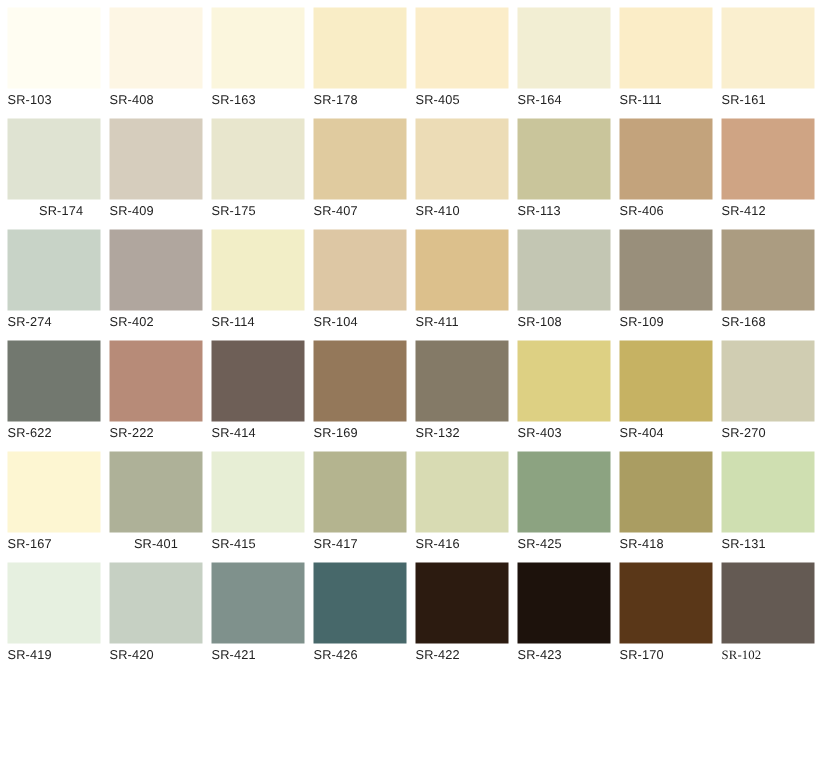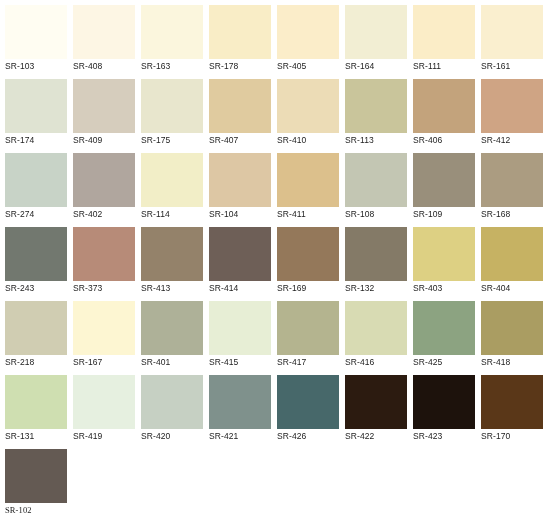--- a/index.html
+++ b/index.html
@@ -79,21 +79,21 @@
     <div class="swatch-cell">
       <span class="swatch-chip" style="background-color: rgb(251, 237, 199);"></span>
       <span class="swatch-label" style="color: rgb(34, 34, 34);">SR-111</span>
     </div>
     <div class="swatch-cell">
       <span class="swatch-chip" style="background-color: rgb(250, 239, 207);"></span>
       <span class="swatch-label" style="color: rgb(34, 34, 34);">SR-161</span>
     </div>
     <div class="swatch-cell">
       <span class="swatch-chip" style="background-color: rgb(223, 227, 210);"></span>
-      <span class="swatch-label" style="color: rgb(34, 34, 34);">SR-174</span>
+      <span class="swatch-label" style="color: rgb(34, 34, 34); margin-left: 21px;">SR-174</span>
     </div>
     <div class="swatch-cell">
       <span class="swatch-chip" style="background-color: rgb(214, 205, 189);"></span>
       <span class="swatch-label" style="color: rgb(34, 34, 34);">SR-409</span>
     </div>
     <div class="swatch-cell">
       <span class="swatch-chip" style="background-color: rgb(232, 230, 205);"></span>
       <span class="swatch-label" style="color: rgb(34, 34, 34);">SR-175</span>
     </div>
     <div class="swatch-cell">
@@ -143,29 +143,25 @@
     <div class="swatch-cell">
       <span class="swatch-chip" style="background-color: rgb(153, 143, 123);"></span>
       <span class="swatch-label" style="color: rgb(34, 34, 34);">SR-109</span>
     </div>
     <div class="swatch-cell">
       <span class="swatch-chip" style="background-color: rgb(171, 156, 129);"></span>
       <span class="swatch-label" style="color: rgb(34, 34, 34);">SR-168</span>
     </div>
     <div class="swatch-cell">
       <span class="swatch-chip" style="background-color: rgb(114, 120, 111);"></span>
-      <span class="swatch-label" style="color: rgb(34, 34, 34);">SR-243</span>
+      <span class="swatch-label" style="color: rgb(34, 34, 34);">SR-622</span>
     </div>
     <div class="swatch-cell">
       <span class="swatch-chip" style="background-color: rgb(183, 139, 120);"></span>
-      <span class="swatch-label" style="color: rgb(34, 34, 34);">SR-373</span>
-    </div>
-    <div class="swatch-cell">
-      <span class="swatch-chip" style="background-color: rgb(148, 130, 106);"></span>
-      <span class="swatch-label" style="color: rgb(34, 34, 34);">SR-413</span>
+      <span class="swatch-label" style="color: rgb(34, 34, 34);">SR-222</span>
     </div>
     <div class="swatch-cell">
       <span class="swatch-chip" style="background-color: rgb(110, 95, 87);"></span>
       <span class="swatch-label" style="color: rgb(34, 34, 34);">SR-414</span>
     </div>
     <div class="swatch-cell">
       <span class="swatch-chip" style="background-color: rgb(148, 120, 90);"></span>
       <span class="swatch-label" style="color: rgb(34, 34, 34);">SR-169</span>
     </div>
     <div class="swatch-cell">
@@ -175,29 +171,29 @@
     <div class="swatch-cell">
       <span class="swatch-chip" style="background-color: rgb(221, 208, 131);"></span>
       <span class="swatch-label" style="color: rgb(34, 34, 34);">SR-403</span>
     </div>
     <div class="swatch-cell">
       <span class="swatch-chip" style="background-color: rgb(198, 178, 99);"></span>
       <span class="swatch-label" style="color: rgb(34, 34, 34);">SR-404</span>
     </div>
     <div class="swatch-cell">
       <span class="swatch-chip" style="background-color: rgb(208, 205, 178);"></span>
-      <span class="swatch-label" style="color: rgb(34, 34, 34);">SR-218</span>
+      <span class="swatch-label" style="color: rgb(34, 34, 34);">SR-270</span>
     </div>
     <div class="swatch-cell">
       <span class="swatch-chip" style="background-color: rgb(253, 246, 210);"></span>
       <span class="swatch-label" style="color: rgb(34, 34, 34);">SR-167</span>
     </div>
     <div class="swatch-cell">
       <span class="swatch-chip" style="background-color: rgb(174, 177, 152);"></span>
-      <span class="swatch-label" style="color: rgb(34, 34, 34);">SR-401</span>
+      <span class="swatch-label" style="color: rgb(34, 34, 34); text-align: center;">SR-401</span>
     </div>
     <div class="swatch-cell">
       <span class="swatch-chip" style="background-color: rgb(231, 238, 213);"></span>
       <span class="swatch-label" style="color: rgb(34, 34, 34);">SR-415</span>
     </div>
     <div class="swatch-cell">
       <span class="swatch-chip" style="background-color: rgb(180, 180, 143);"></span>
       <span class="swatch-label" style="color: rgb(34, 34, 34);">SR-417</span>
     </div>
     <div class="swatch-cell">

